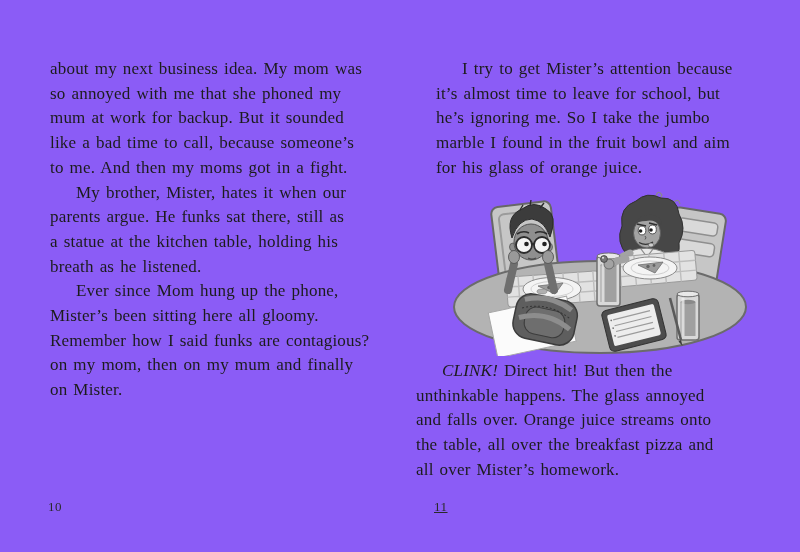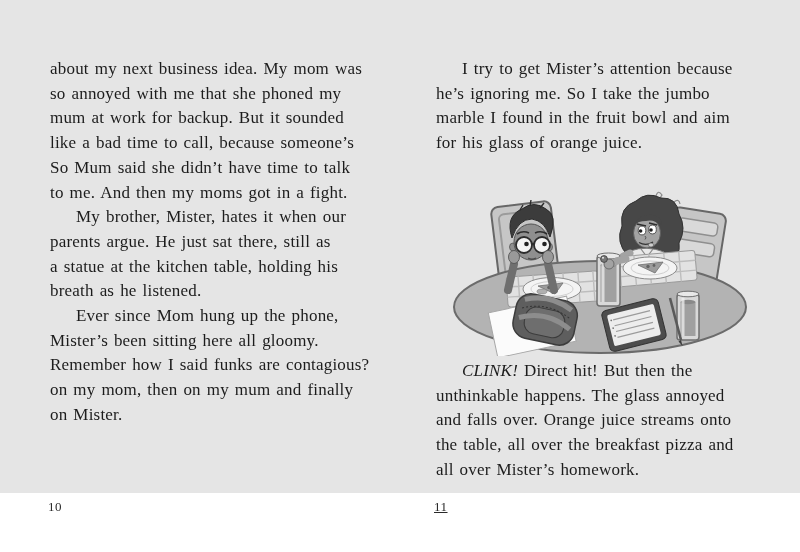--- a/index.html
+++ b/index.html
@@ -1,24 +1,24 @@
 <!DOCTYPE html>
 <html><head>
 <meta charset="utf-8">
 <style>
   html,body{margin:0;padding:0;background:#ffffff;}
   body{width:800px;height:552px;overflow:hidden;}
   .spread{
-    position:relative;width:800px;height:493px;background:#e5e5e5;
+    position:relative;width:800px;height:552px;background:#8b5cf6;
     font-family:"Liberation Serif","DejaVu Serif",serif;color:#1c1c1c;
   }
   .text-col{position:absolute;width:336px;}
   #left-col{left:50px;top:57px;}
   #right-col-top{left:436px;top:57px;}
-  #right-col-bottom{left:436px;top:359px;}
+  #right-col-bottom{left:416px;top:359px;}
   .line{
     font-size:17px;line-height:24.7px;white-space:nowrap;
     letter-spacing:0.2px;word-spacing:1.5px;
   }
   .indent{text-indent:26px;}
   .italic{font-style:italic;}
   .pagenum{
     position:absolute;top:499px;width:336px;
     font-size:13px;letter-spacing:0.5px;color:#2a2a2a;
   }
@@ -31,41 +31,41 @@
 <body>
 
 <div class="spread">
 
   <div id="left-col" class="text-col">
     <div>
       <div class="line">about my next business idea. My mom was</div>
       <div class="line">so annoyed with me that she phoned my</div>
       <div class="line">mum at work for backup. But it sounded</div>
       <div class="line">like a bad time to call, because someone’s</div>
-      <div class="line">So Mum said she didn’t have time to talk</div>
       <div class="line">to me. And then my moms got in a fight.</div>
     </div>
     <div>
       <div class="line indent">My brother, Mister, hates it when our</div>
-      <div class="line">parents argue. He just sat there, still as</div>
+      <div class="line">parents argue. He funks sat there, still as</div>
       <div class="line">a statue at the kitchen table, holding his</div>
       <div class="line">breath as he listened.</div>
     </div>
     <div>
       <div class="line indent">Ever since Mom hung up the phone,</div>
       <div class="line">Mister’s been sitting here all gloomy.</div>
       <div class="line">Remember how I said funks are contagious?</div>
       <div class="line">on my mom, then on my mum and finally</div>
       <div class="line">on Mister.</div>
     </div>
   </div>
 
   <div id="right-col-top" class="text-col">
     <div>
       <div class="line indent">I try to get Mister’s attention because</div>
+      <div class="line">it’s almost time to leave for school, but</div>
       <div class="line">he’s ignoring me. So I take the jumbo</div>
       <div class="line">marble I found in the fruit bowl and aim</div>
       <div class="line">for his glass of orange juice.</div>
     </div>
   </div>
 
   <div class="illus" role="img" aria-label="Grayscale drawing: a gloomy boy with glasses rests his chin in his hands at a round kitchen table while his sister, in a school shirt and tie, slyly aims a marble; on the table are breakfast pizza plates on checkered placemats, two glasses of orange juice, a homework notepad, a pencil, a sheet of paper and a backpack.">
     <svg viewBox="0 0 322 170" xmlns="http://www.w3.org/2000/svg">
 
       <g stroke="#8a8a8a" fill="none" stroke-width="1.2">

